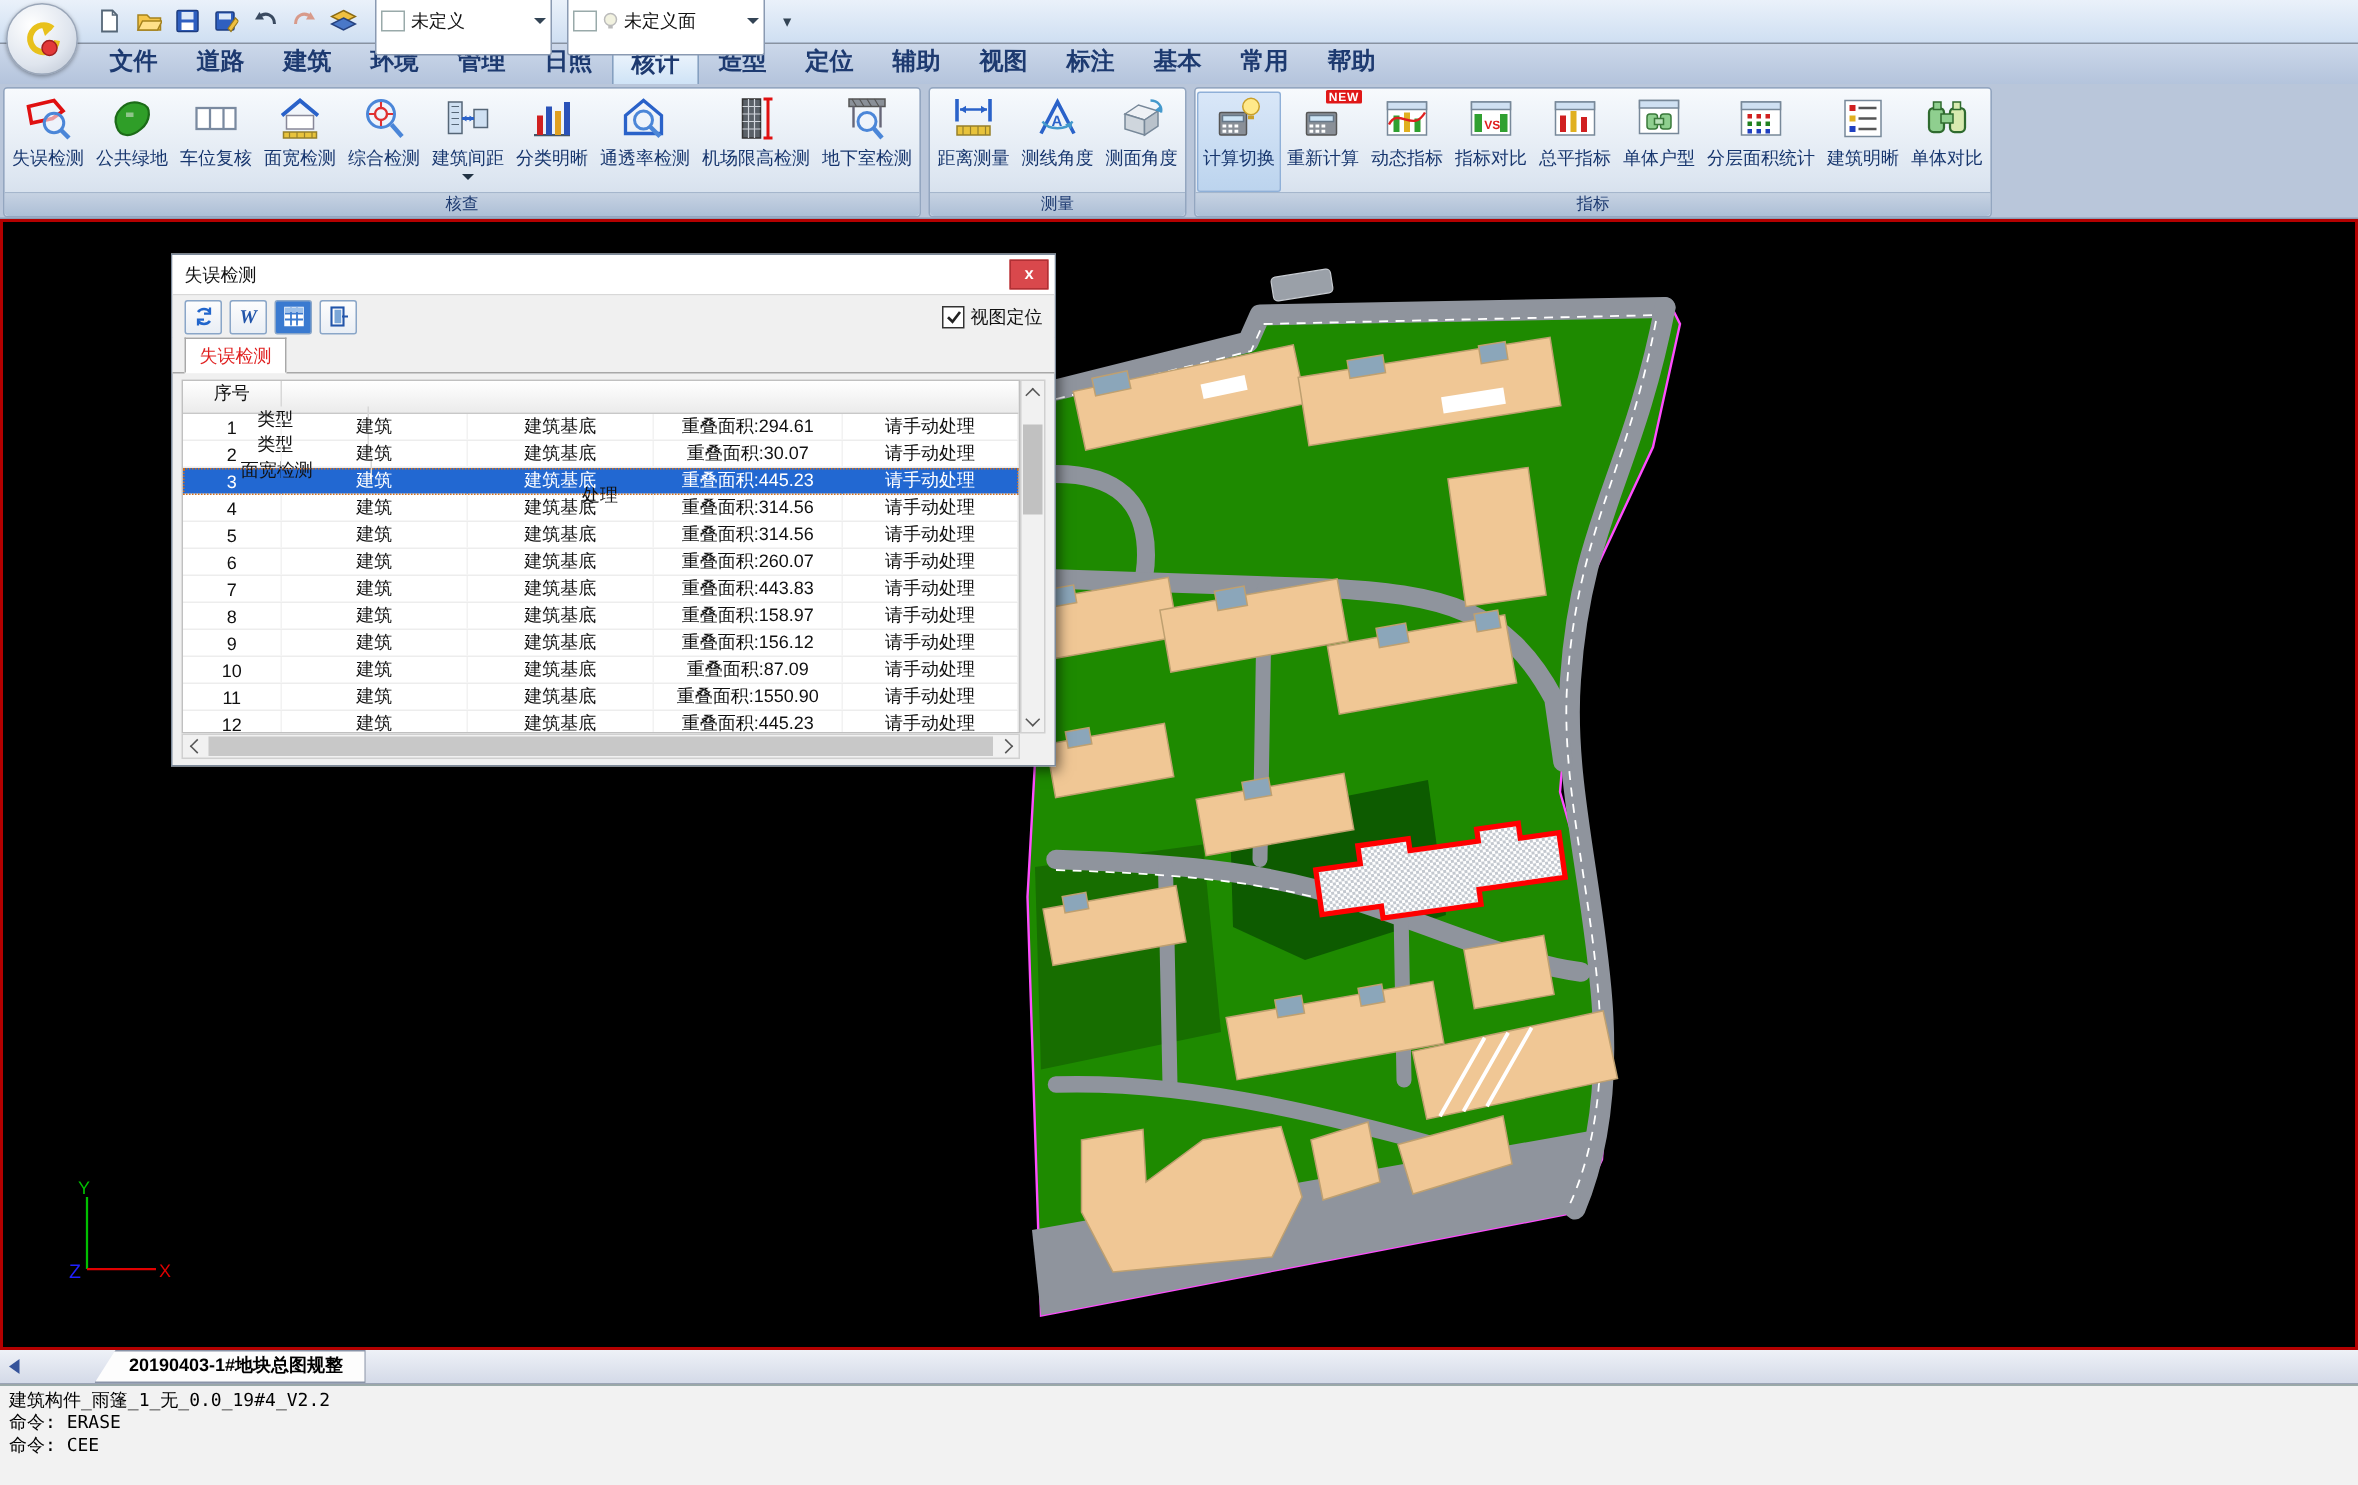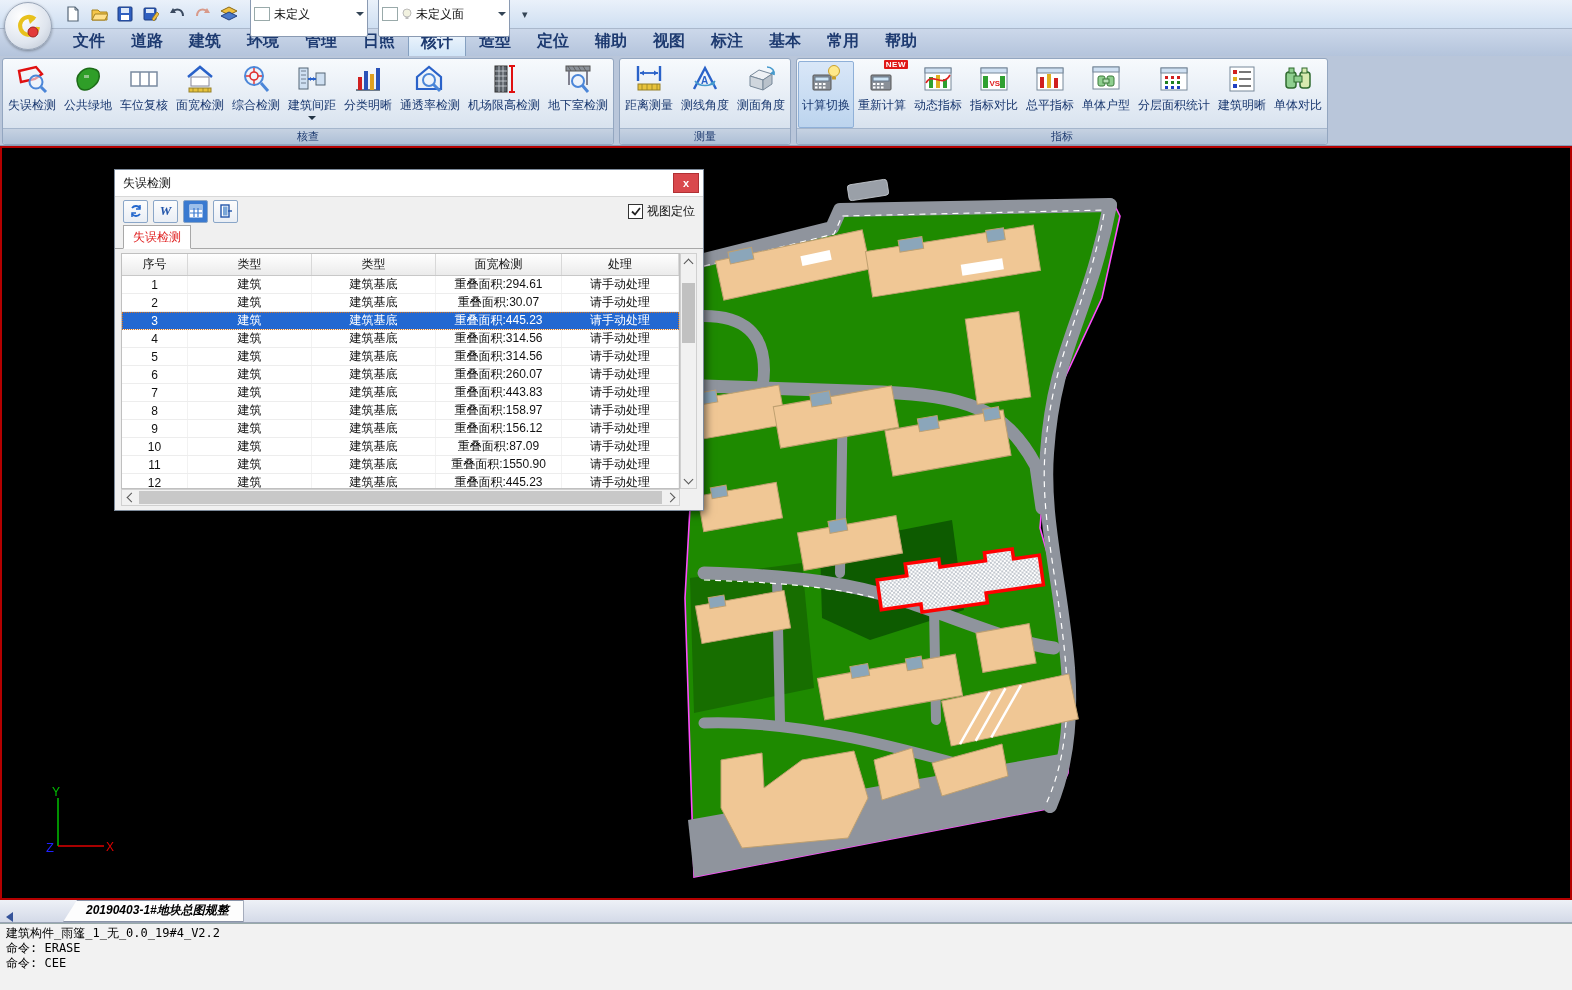--- a/index.html
+++ b/index.html
@@ -41,40 +41,40 @@
   .dlg-tools{height:28px;display:flex;align-items:center;gap:5px;padding:0 8px;background:#f0f0f0;}
   .tbtn{width:23px;height:21px;background:linear-gradient(#fdfdfd,#e9eef5);border:1px solid #8aa6c8;border-radius:2px;display:flex;align-items:center;justify-content:center;}
   .spacer{flex:1;}
   .chk{display:flex;align-items:center;gap:4px;}
   .chkbox{width:13px;height:13px;background:#fff;border:1px solid #333;display:flex;align-items:center;justify-content:center;}
   .chklab{font-size:12px;color:#111;}
   .dlg-tabs{height:23px;border-bottom:1px solid #a8a8a8;display:flex;align-items:flex-end;padding-left:8px;background:#f0f0f0;}
   .dtab{background:#fff;border:1px solid #a8a8a8;border-bottom:1px solid #fff;padding:3px 9px 2px 9px;font-size:12px;color:#e02020;margin-bottom:-1px;}
   .dlg-body{flex:1;position:relative;padding:4px 6px 0 6px;}
   .grid{position:absolute;left:6px;top:4px;right:23px;bottom:21px;background:#fff;border:1px solid #c0c0c0;overflow:hidden;}
-  .thead{display:flex;height:21px;background:linear-gradient(#ffffff,#ebebeb);border-bottom:1px solid #c8c8c8;}
+  .thead{display:flex;height:21px;background:linear-gradient(#ffffff,#ebebeb);border-bottom:1px solid #c8c8c8;flex-direction:column;}
   .th{font-size:12px;color:#111;display:flex;align-items:center;justify-content:center;border-right:1px solid #d8d8d8;box-sizing:border-box;}
   .tr{display:flex;height:17px;border-bottom:1px solid #ededed;}
   .c{font-size:12px;color:#111;display:flex;align-items:center;justify-content:center;border-right:1px solid #f2f2f2;box-sizing:border-box;white-space:nowrap;overflow:hidden;}
   .c0{width:66px;} .c1{width:124px;} .c2{width:124px;} .c3{width:126px;} .c4{flex:1;}
   .tr.sel{background:#2268d2;outline:1px dotted #d07020;outline-offset:-1px;}
   .tr.sel .c{color:#fff;border-right-color:#2268d2;}
   .vscroll{position:absolute;top:4px;right:6px;width:17px;bottom:21px;background:#f1f1f1;border:1px solid #d0d0d0;box-sizing:border-box;display:flex;flex-direction:column;align-items:center;}
   .hscroll{position:absolute;left:6px;right:23px;bottom:4px;height:17px;background:#f1f1f1;border:1px solid #d0d0d0;box-sizing:border-box;display:flex;align-items:center;}
   .sbtn{width:15px;height:15px;display:flex;align-items:center;justify-content:center;}
   .vthumb{width:13px;height:60px;background:#c1c1c1;margin-top:14px;}
   .vfill{flex:1;}
   .hthumb{height:13px;flex:1;background:#c8c8c8;margin:0 2px;}
   .chev{width:6px;height:6px;border-right:1.6px solid #555;border-bottom:1.6px solid #555;}
   .chev.up{transform:rotate(-135deg);margin-top:3px;}
   .chev.down{transform:rotate(45deg);margin-bottom:3px;}
   .chev.left{transform:rotate(135deg);margin-left:3px;}
   .chev.right{transform:rotate(-45deg);margin-right:3px;}
   
-  .docbar{height:22px;background:linear-gradient(#eef1f7,#d4dae8);border-bottom:1px solid #9aa4b6;display:flex;align-items:flex-end;padding-left:6px;gap:8px;font-style:italic;}
+  .docbar{height:22px;background:linear-gradient(#eef1f7,#d4dae8);border-bottom:1px solid #9aa4b6;display:flex;align-items:center;padding-left:6px;gap:8px;}
   .backarr{width:0;height:0;border-top:5px solid transparent;border-bottom:5px solid transparent;border-right:7px solid #35539a;}
   .doctab{background:#fdfdfd;border:1px solid #8a94a8;padding:1px 14px 2px 22px;font-size:12px;font-weight:bold;color:#000;clip-path:polygon(14px 0,100% 0,100% 100%,0 100%);margin-left:42px;}
   
   .cmd{flex:1;background:#f2f2f2;border-top:1px solid #9aa;padding:2px 6px;font-family:"DejaVu Sans Mono","Liberation Mono",monospace;}
   .cmd div{font-size:12px;color:#000;line-height:15px;white-space:pre;}
 </style>
 </head>
 <body>
 
 <div class="win">

